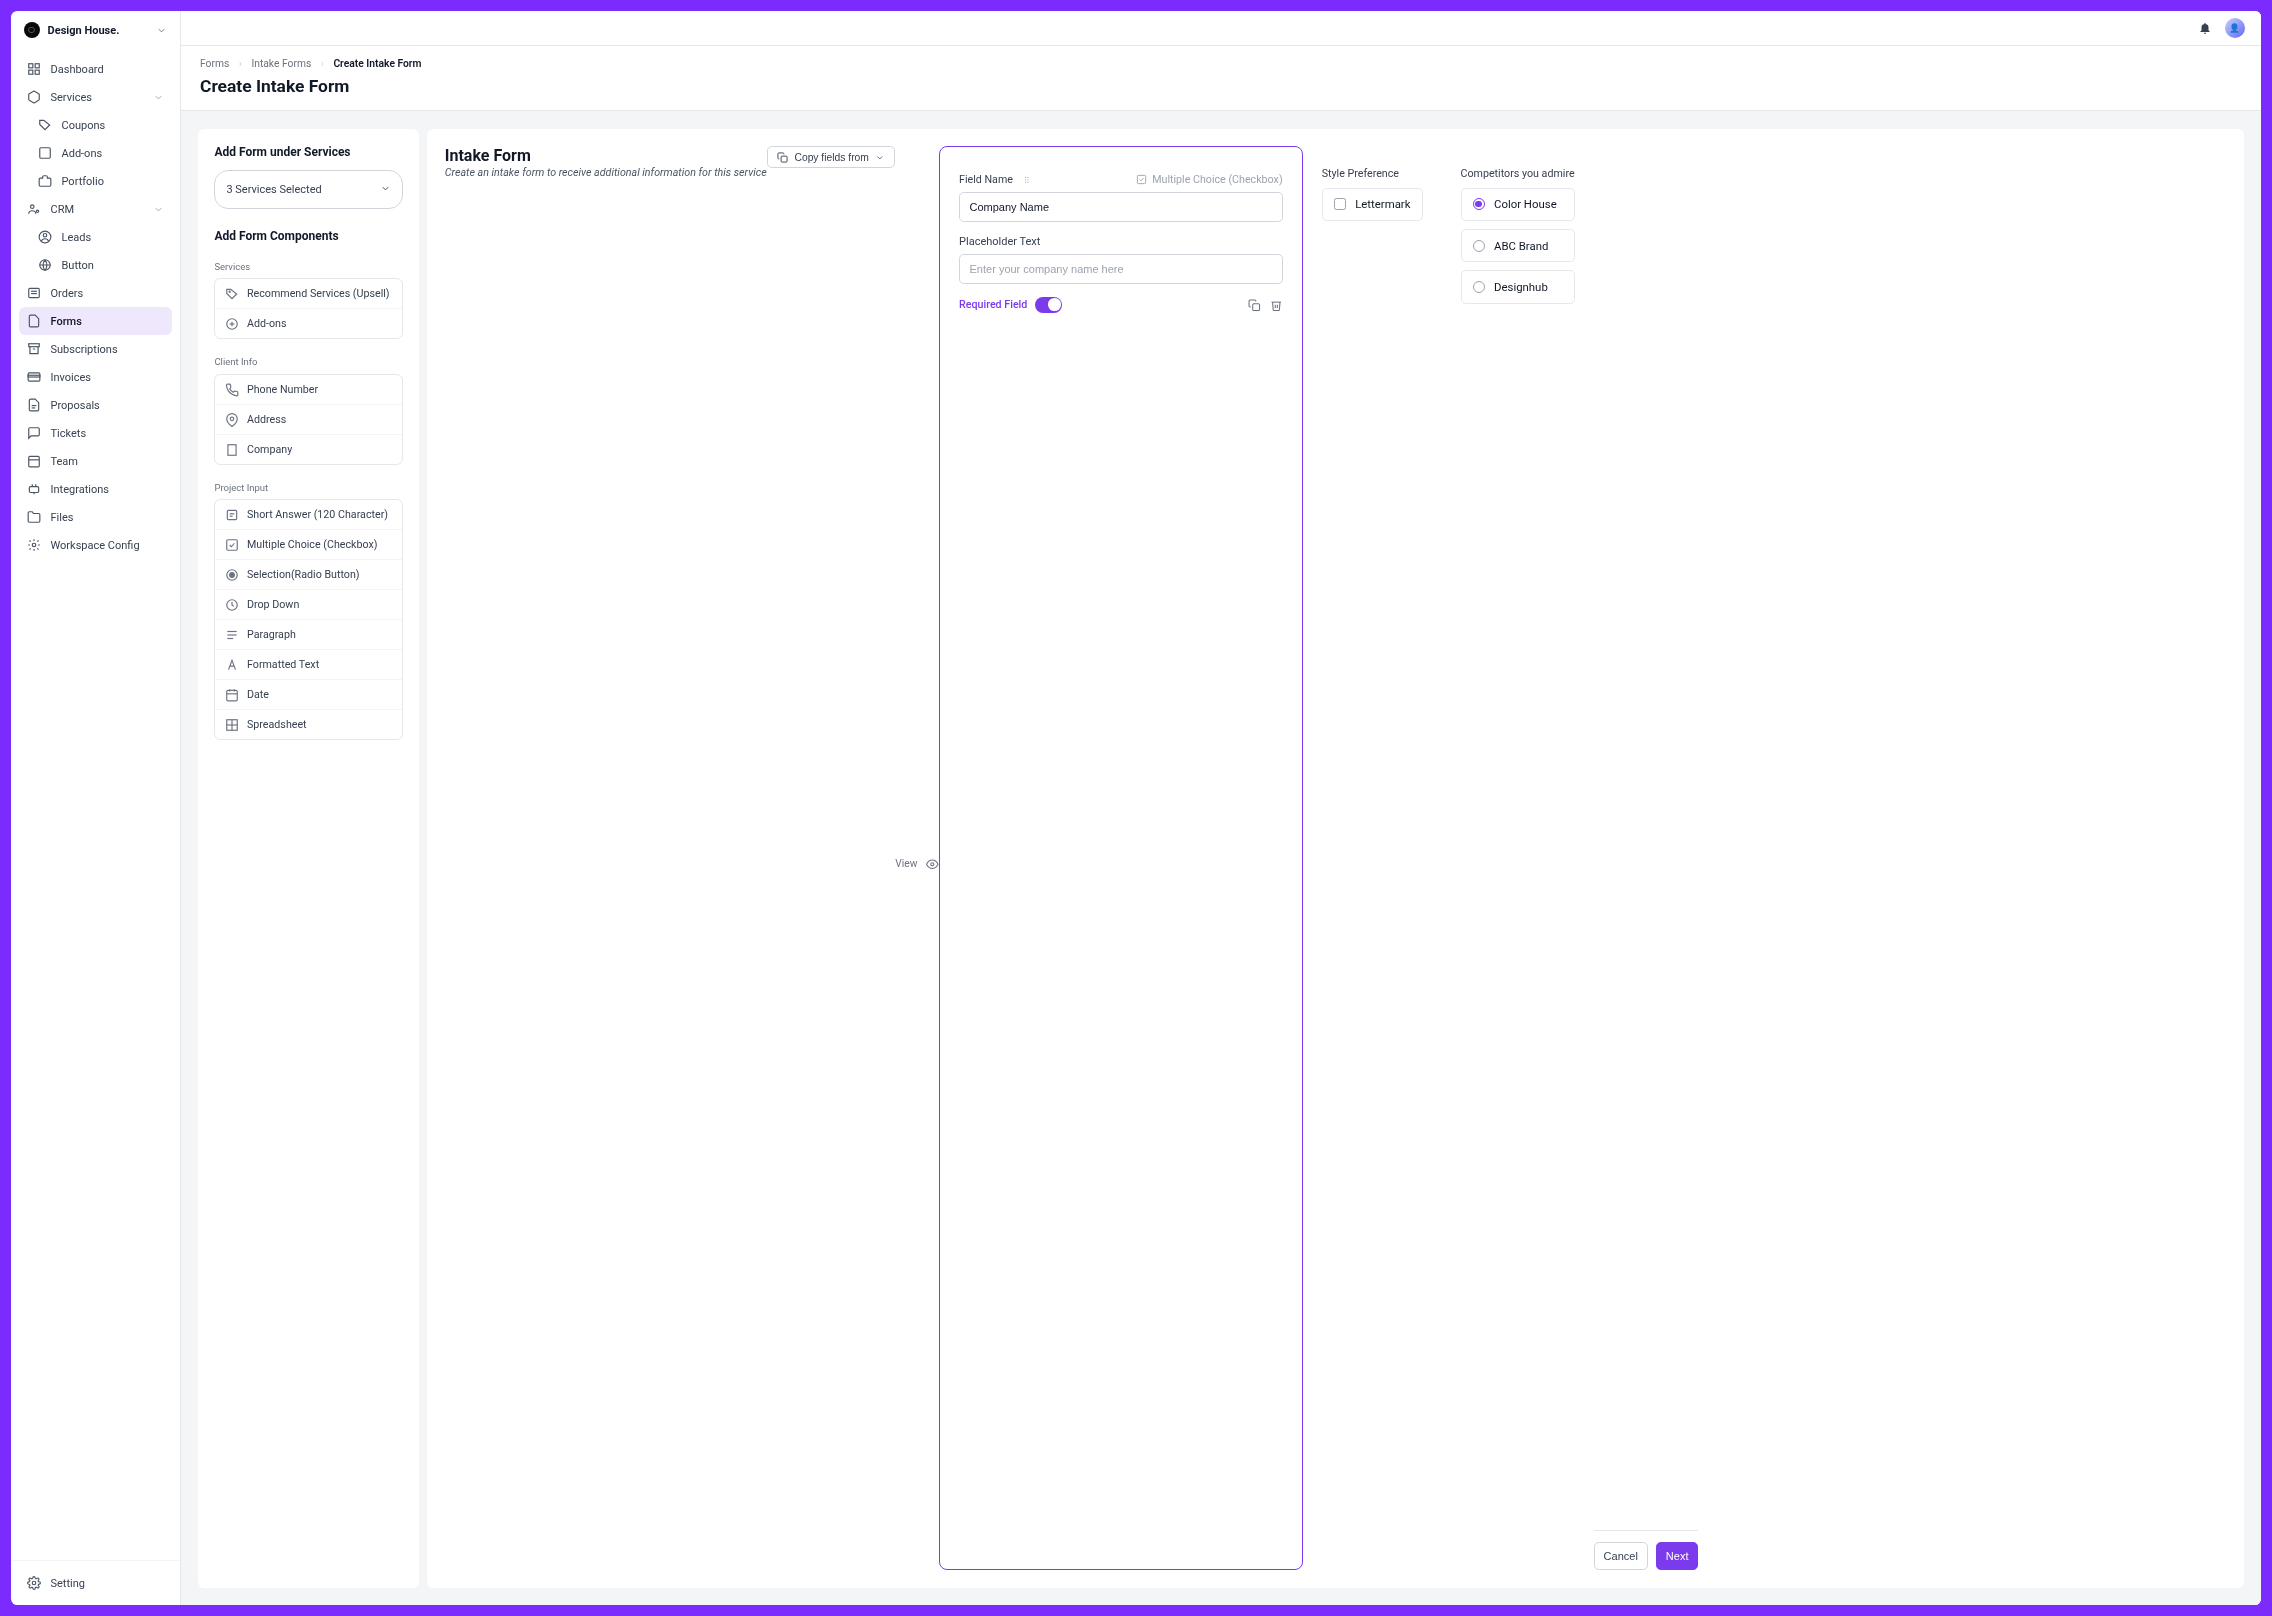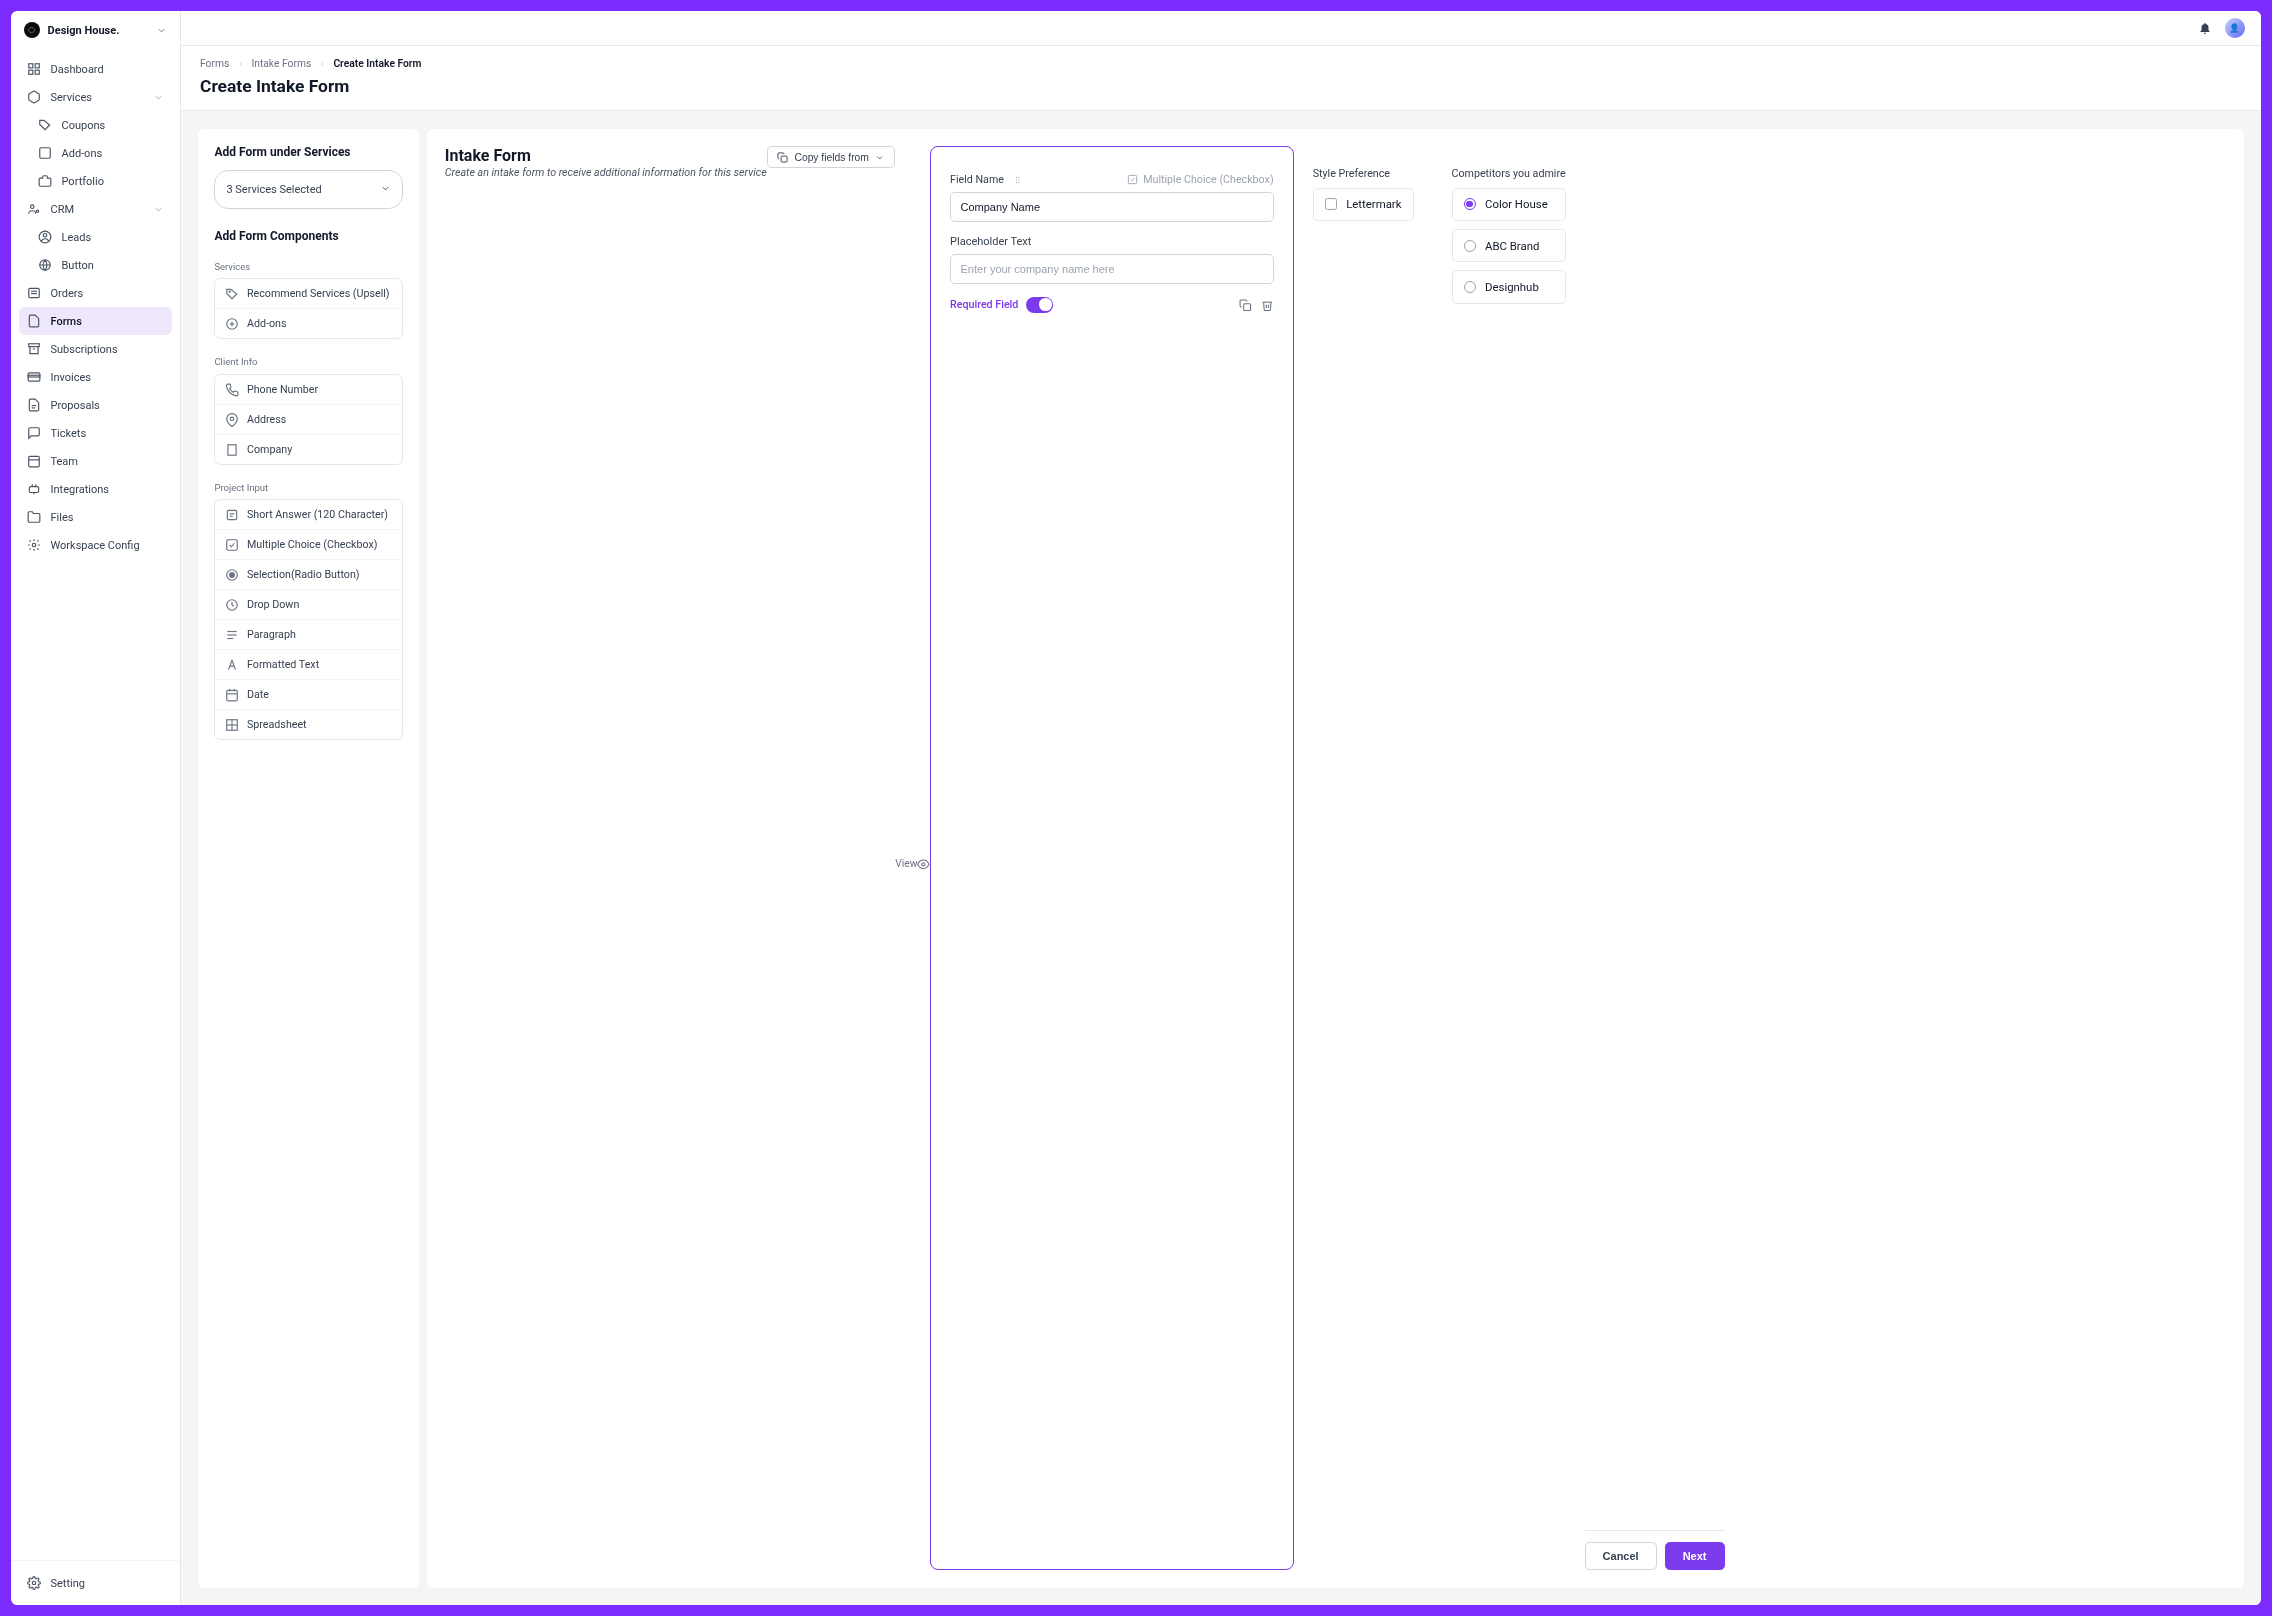--- a/index.html
+++ b/index.html
@@ -45,21 +45,21 @@
 .lp-row { display: flex; gap: 9.5px; align-items: center; padding: 8px 9.5px; font-size: 10.7px; color: #374151; cursor: pointer; }
 .lp-row + .lp-row { border-top: 0.8px solid #f3f4f6; }
 .lp-row .ico { width: 12.6px; height: 12.6px; color: #6b7280; flex-shrink: 0; }
 
 
 .right-panel { flex: 1; padding: 17.4px; display: flex; flex-direction: row; position: relative; }
 .rp-header { display: flex; justify-content: space-between; align-items: flex-start; }
 .rp-h2 { font-size: 16px; font-weight: 700; color: #111827; }
 .rp-sub { font-size: 10.7px; color: #4b5563; margin-top: 1px; font-style: italic; }
 .copy-btn { border: 0.8px solid #d1d5db; border-radius: 4.7px; padding: 4.7px 9.5px; font-size: 10.3px; color: #374151; display: flex; align-items: center; gap: 6.3px; cursor: pointer; background: #fff; }
-.view-link { display: flex; gap: 0; align-items: center; font-size: 10.3px; color: #6b7280; justify-content: flex-end; margin: 16px 0 4.7px; cursor: pointer; }
+.view-link { display: flex; gap: 9px; align-items: center; font-size: 10.3px; color: #6b7280; justify-content: flex-end; margin: 16px 0 4.7px; cursor: pointer; }
 
 .field-card { border: 1.2px solid #7c3aed; border-radius: 8px; padding: 14px 19px; }
 .fc-row1 { display: flex; align-items: center; gap: 9.5px; font-size: 10.7px; margin-top: 12px; }
 .fc-label { color: #374151; }
 .fc-drag { margin-left: auto; color: #9ca3af; }
 .fc-type { display: flex; gap: 4.7px; align-items: center; color: #9ca3af; margin-left: 95px; }
 .fc-input { width: 100%; border: 0.8px solid #d1d5db; border-radius: 4.7px; padding: 8px 9.5px; font-size: 11px; margin-top: 6.3px; color: #111827; }
 .fc-input::placeholder { color: #9ca3af; }
 .fc-label2 { font-size: 11px; color: #374151; margin-top: 12.6px; display: block; }
 .fc-foot { display: flex; align-items: center; margin-top: 12.6px; }
@@ -71,21 +71,21 @@
 
 .q-block { margin-top: 20.5px; padding: 0 19px; }
 .q-label { font-size: 10.7px; color: #374151; margin-bottom: 8px; }
 .q-opt { border: 0.8px solid #e5e7eb; border-radius: 4.7px; padding: 8.7px 11px; display: flex; align-items: center; gap: 9.5px; font-size: 11.4px; color: #111827; margin-bottom: 8px; cursor: pointer; }
 .q-opt .box { width: 12px; height: 12px; border: 1.2px solid #9ca3af; border-radius: 2.4px; }
 .q-opt .radio { width: 12px; height: 12px; border: 1.2px solid #9ca3af; border-radius: 50%; display:flex; align-items:center; justify-content:center; }
 .q-opt .radio.sel { border-color: #7c3aed; }
 .q-opt .radio.sel::after { content:""; width:6.3px; height:6.3px; background:#7c3aed; border-radius:50%; }
 
 .footer-bar { border-top: 0.8px solid #e5e7eb; padding: 11px 0 0; display: flex; justify-content: flex-end; gap: 8px; margin-top: auto; }
-.btn { padding: 7px 17px; border-radius: 4.7px; font-size: 11px; font-weight: 700; cursor: pointer; }
+.btn { padding: 7px 9px; border-radius: 4.7px; font-size: 11px; font-weight: 400; cursor: pointer; }
 .btn-secondary { background: #fff; border: 0.8px solid #d1d5db; color: #374151; }
 .btn-primary { background: #7c3aed; border: 0.8px solid #7c3aed; color: #fff; }
 
 svg { display: block; }
 </style>
 </head>
 <body>
 
 <div class="app">
 

